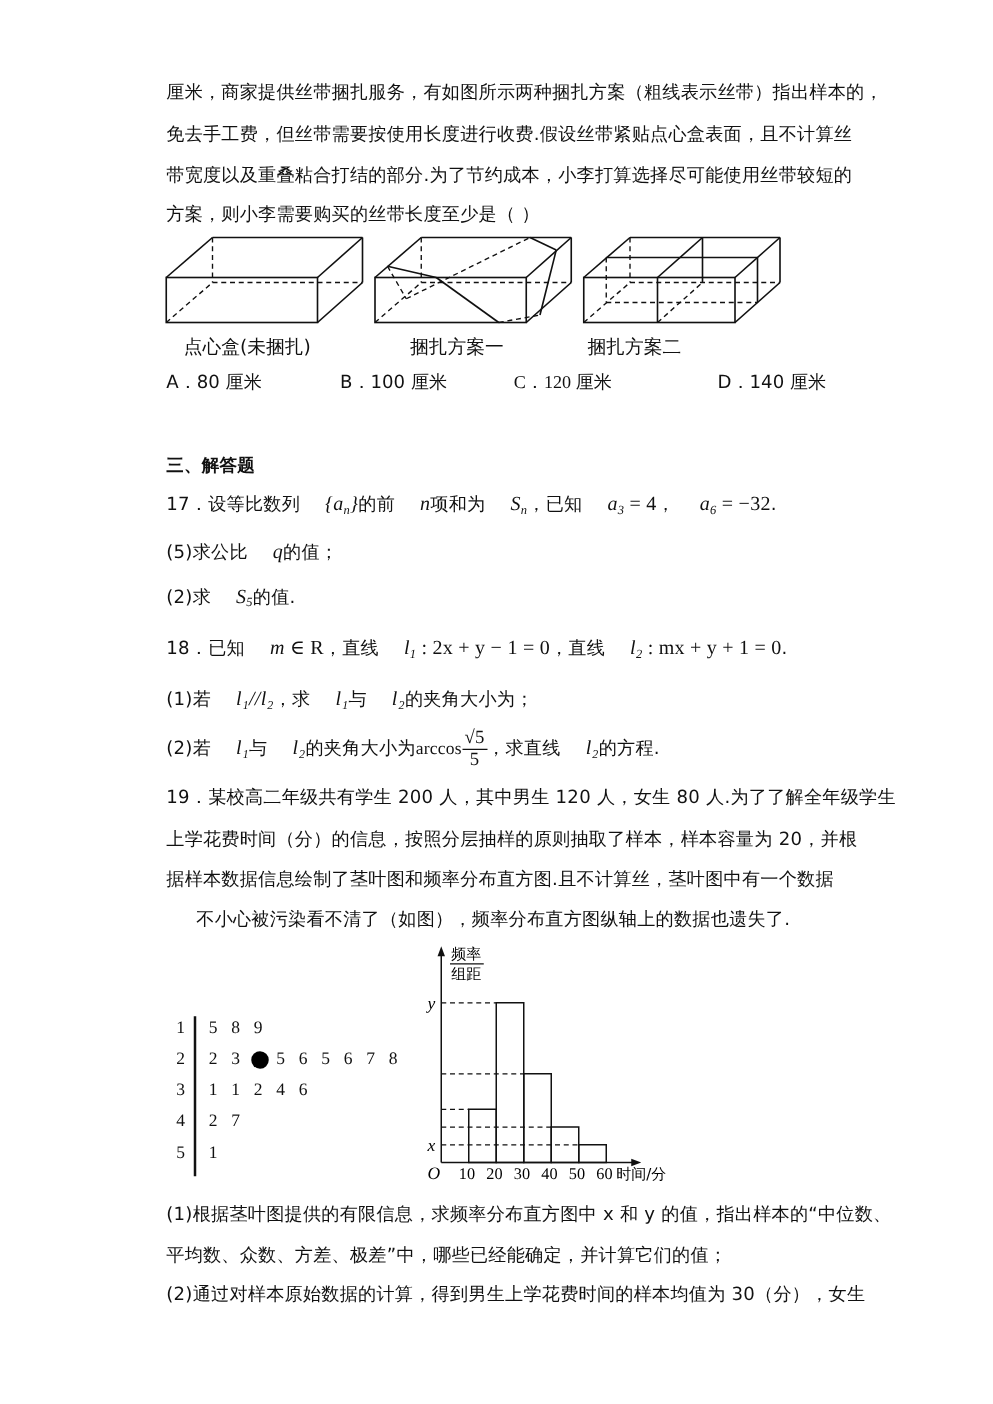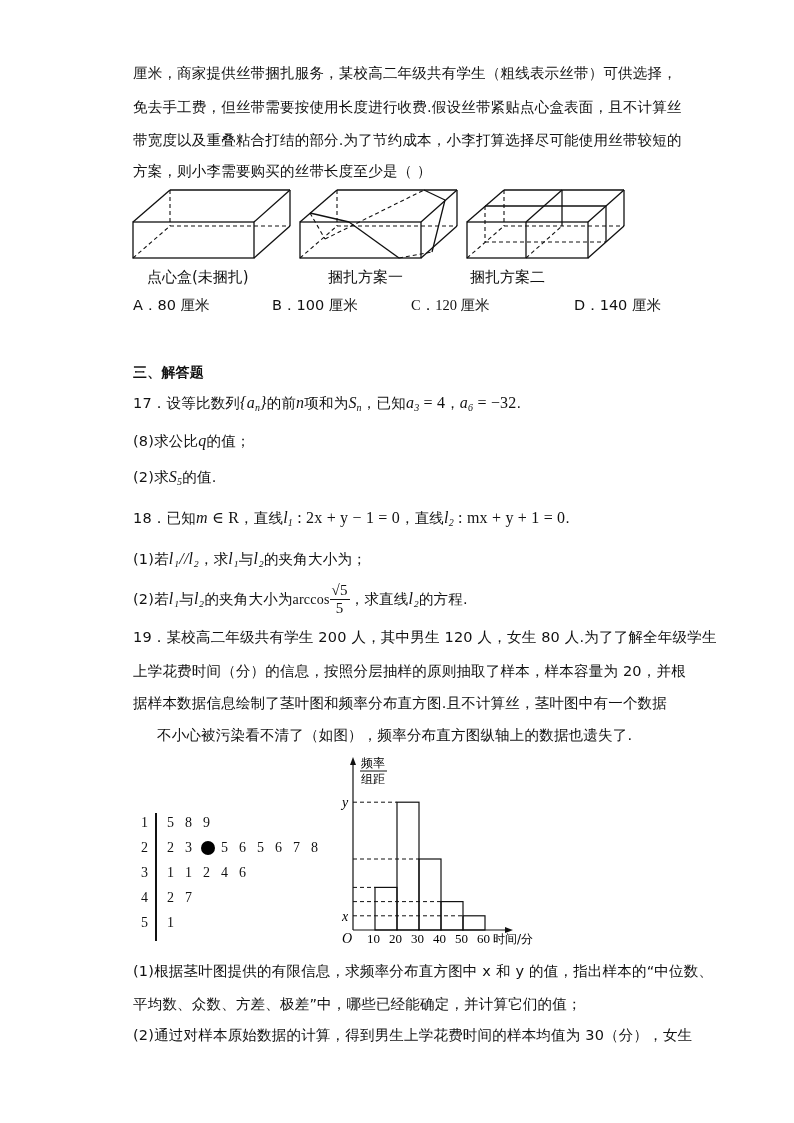--- a/index.html
+++ b/index.html
@@ -1,33 +1,33 @@
 <!DOCTYPE html>
 <html><head>
 <meta charset="utf-8">
 <style>
   html, body { margin: 0; padding: 0; background: #ffffff; }
   body { width: 794px; height: 1123px; position: relative; overflow: hidden;
          font-family: "DejaVu Sans", "Liberation Sans", sans-serif; color: #111; }
   .line { position: absolute; left: 133px; font-size: 14.5px; white-space: nowrap; letter-spacing: 0.2px; }
-  .math { font-family: "Liberation Serif", "DejaVu Serif", serif; font-style: italic; font-size: 16px; }
+  .math { font-family: "Liberation Serif", "DejaVu Serif", serif; font-style: italic; font-size: 16px; margin-left: 20px; }
   .rm { font-family: "Liberation Serif", "DejaVu Serif", serif; font-size: 16px; }
   sub { font-size: 10px; vertical-align: -3px; }
   .bold { font-weight: bold; }
   .opt { position: absolute; top: 296px; font-size: 14.5px; }
   .caption { position: absolute; top: 268px; font-size: 15px; }
   .frac { display: inline-block; vertical-align: middle; text-align: center; font-family: "Liberation Serif", serif; font-size: 15px; line-height: 17px; }
   .frac .num { border-bottom: 1px solid #111; padding: 0 2px; }
   svg { position: absolute; }
   .stem { position: absolute; font-family: "Liberation Serif", serif; font-size: 14px; }
 </style>
 </head>
 <body>
 
-<div class="line" style="top:64px;">厘米，商家提供丝带捆扎服务，某校高二年级共有学生（粗线表示丝带）可供选择，</div>
+<div class="line" style="top:64px;">厘米，商家提供丝带捆扎服务，有如图所示两种捆扎方案（粗线表示丝带）指出样本的，</div>
 <div class="line" style="top:98px;">免去手工费，但丝带需要按使用长度进行收费.假设丝带紧贴点心盒表面，且不计算丝</div>
 <div class="line" style="top:131px;">带宽度以及重叠粘合打结的部分.为了节约成本，小李打算选择尽可能使用丝带较短的</div>
 <div class="line" style="top:162px;">方案，则小李需要购买的丝带长度至少是（    ）</div>
 
 <svg style="left:130px;top:185px;" width="170" height="80">
   <g stroke="#111" stroke-width="1.3" fill="none">
     <rect x="3" y="37" width="121" height="36"></rect>
     <line x1="3" y1="37" x2="40" y2="5"></line>
     <line x1="40" y1="5" x2="160" y2="5"></line>
     <line x1="124" y1="37" x2="160" y2="5"></line>
@@ -99,21 +99,21 @@
 <div class="opt" style="left:272px;">B．100 厘米</div>
 <div class="opt" style="left:411px;font-family:Liberation Serif, serif;">C．120 厘米</div>
 <div class="opt" style="left:574px;">D．140 厘米</div>
 
 <div class="line bold" style="top:364px;font-size:14px;">三、解答题</div>
 
 <div class="line" style="top:394px;">
   <span>17．</span><span>设等比数列</span><span class="math"><span>{a</span><sub>n</sub><span>}</span></span><span>的前</span><span class="math">n</span><span>项和为</span><span class="math"><span>S</span><sub>n</sub></span><span>，已知</span><span class="math"><span>a</span><sub>3</sub></span><span class="rm"> = 4</span><span>，</span><span class="math"><span>a</span><sub>6</sub></span><span class="rm"> = −32</span><span>.</span>
 </div>
 <div class="line" style="top:432px;">
-  <span>(8)求公比</span><span class="math">q</span><span>的值；</span>
+  <span>(5)求公比</span><span class="math">q</span><span>的值；</span>
 </div>
 <div class="line" style="top:468px;">
   <span>(2)求</span><span class="math"><span>S</span><sub>5</sub></span><span>的值.</span>
 </div>
 
 <div class="line" style="top:508px;">
   <span>18．</span><span>已知</span><span class="math">m</span><span class="rm"> ∈ R</span><span>，直线</span><span class="math"><span>l</span><sub>1</sub></span><span class="rm"> : 2x + y − 1 = 0</span><span>，直线</span><span class="math"><span>l</span><sub>2</sub></span><span class="rm"> : mx + y + 1 = 0</span><span>.</span>
 </div>
 <div class="line" style="top:550px;">
   <span>(1)若</span><span class="math">l₁//l₂</span><span>，求</span><span class="math">l₁</span><span>与</span><span class="math">l₂</span><span>的夹角大小为；</span>

